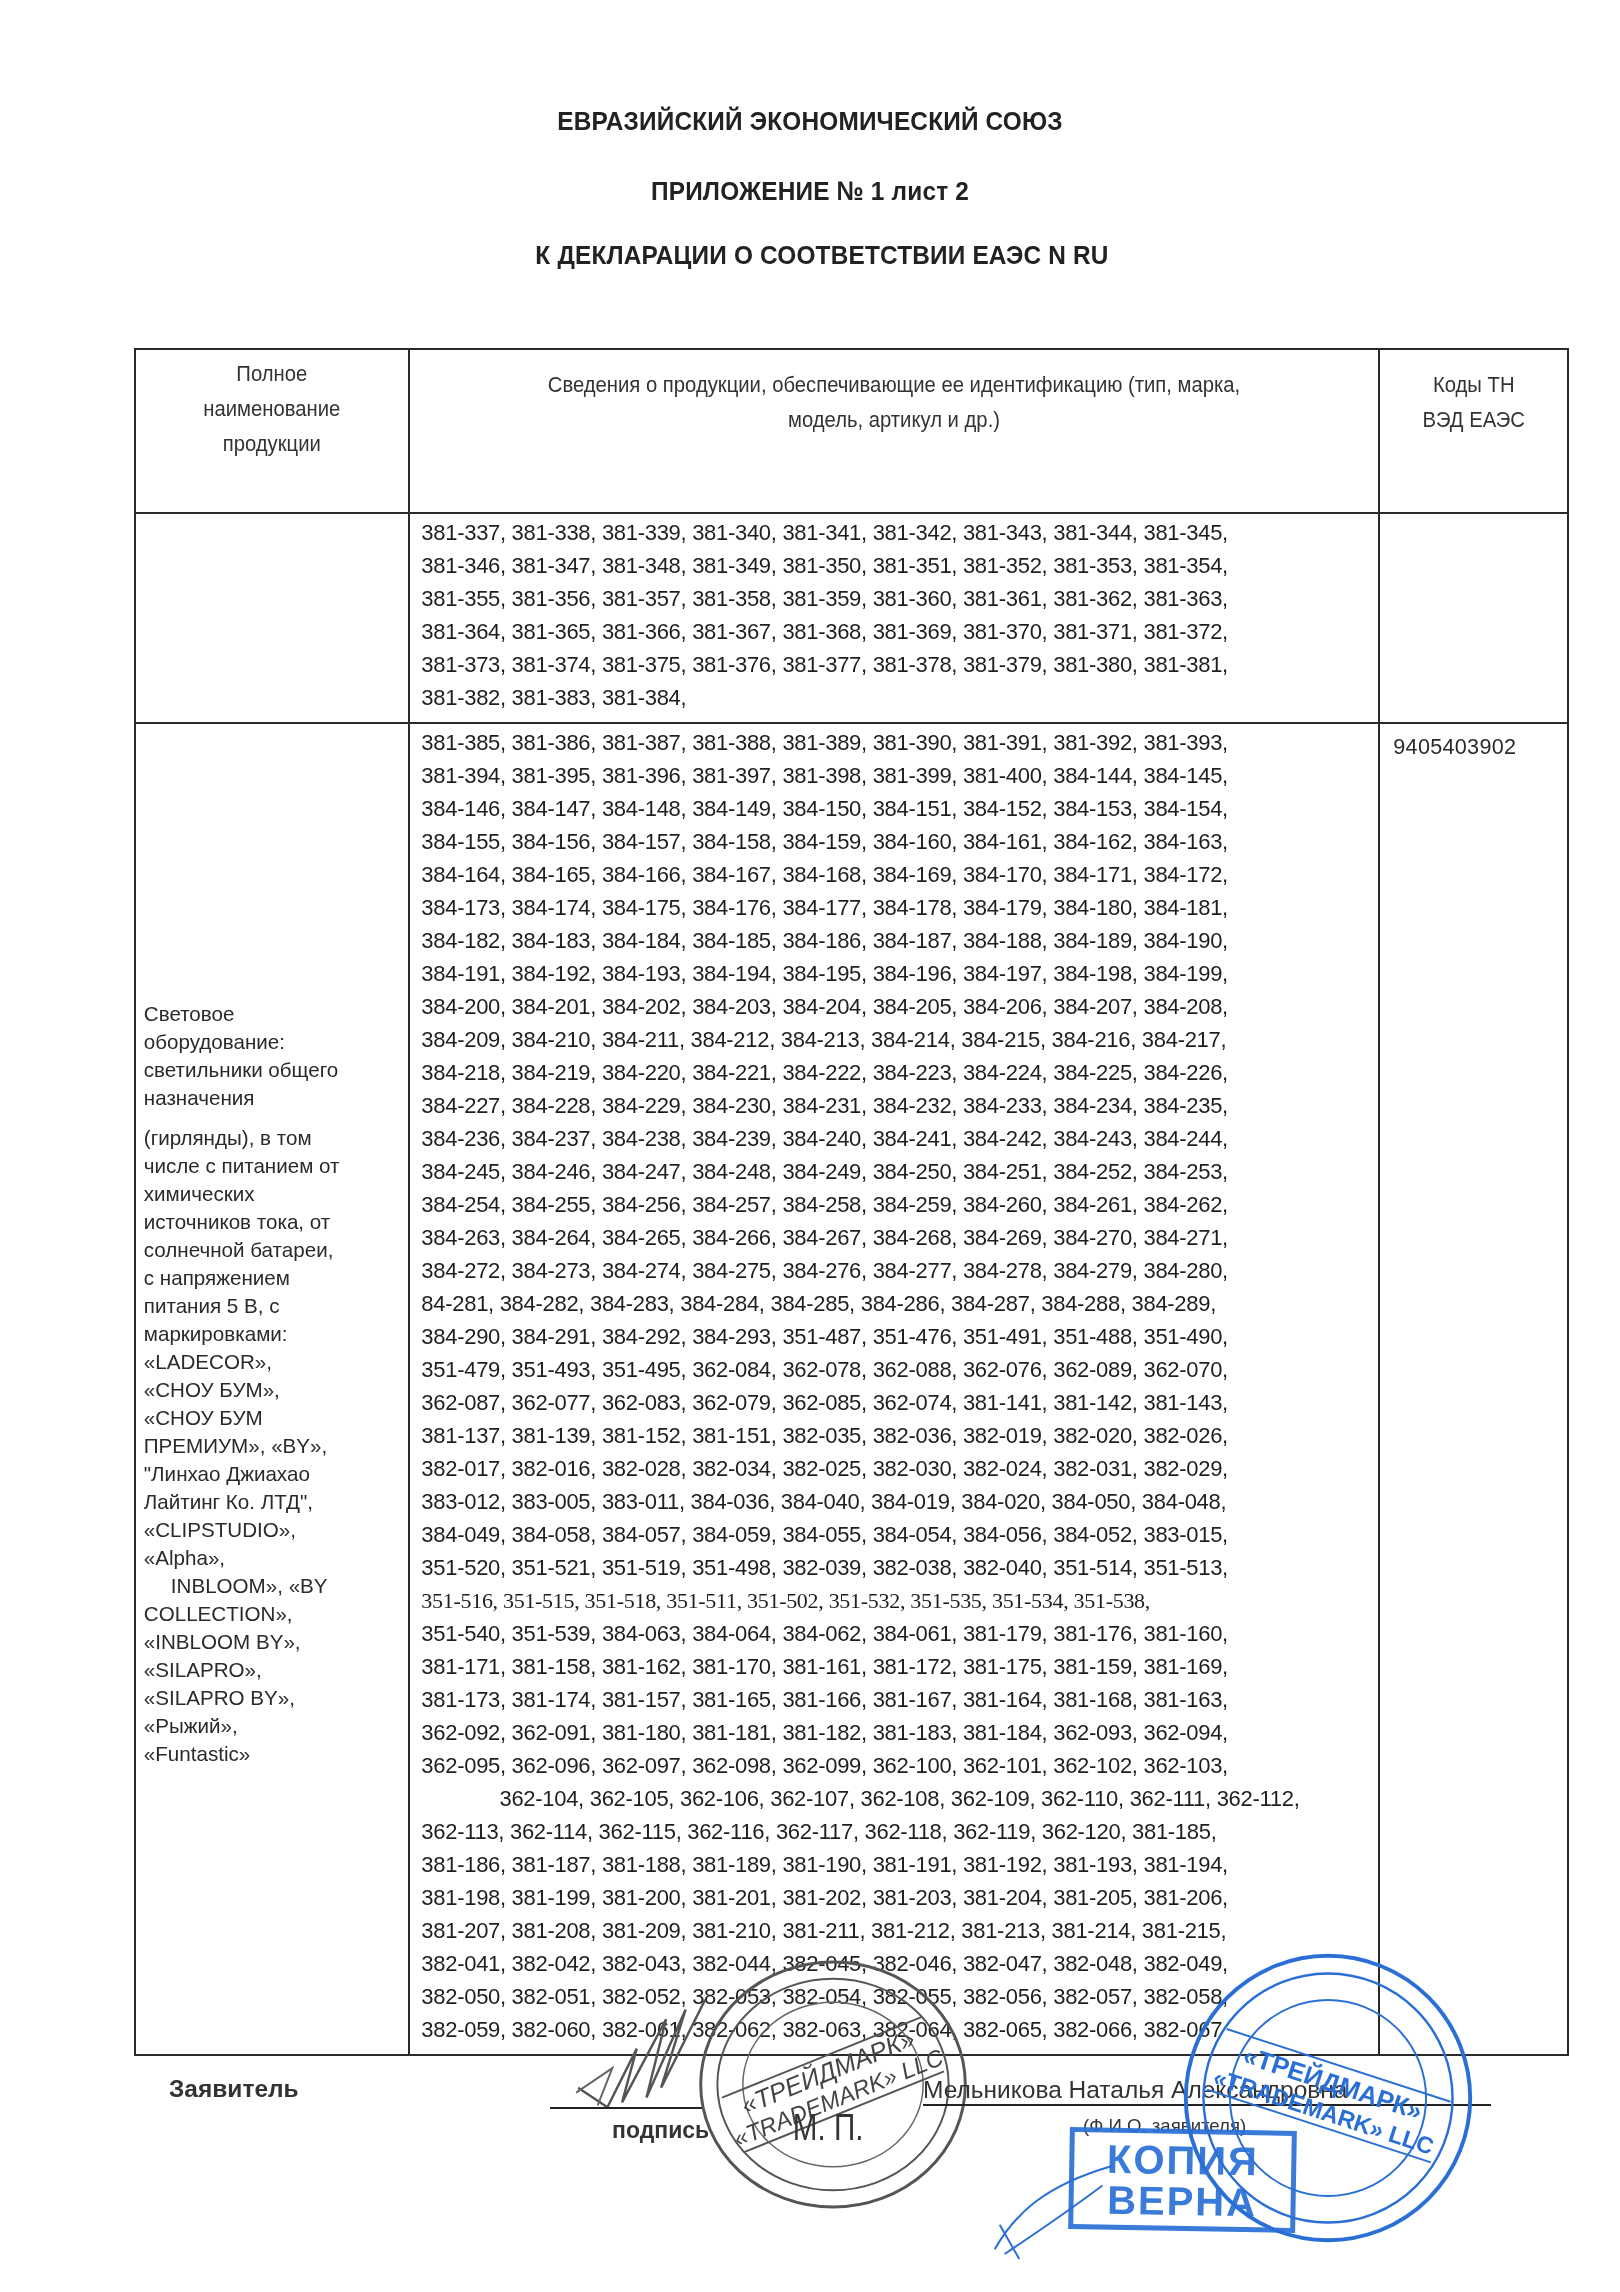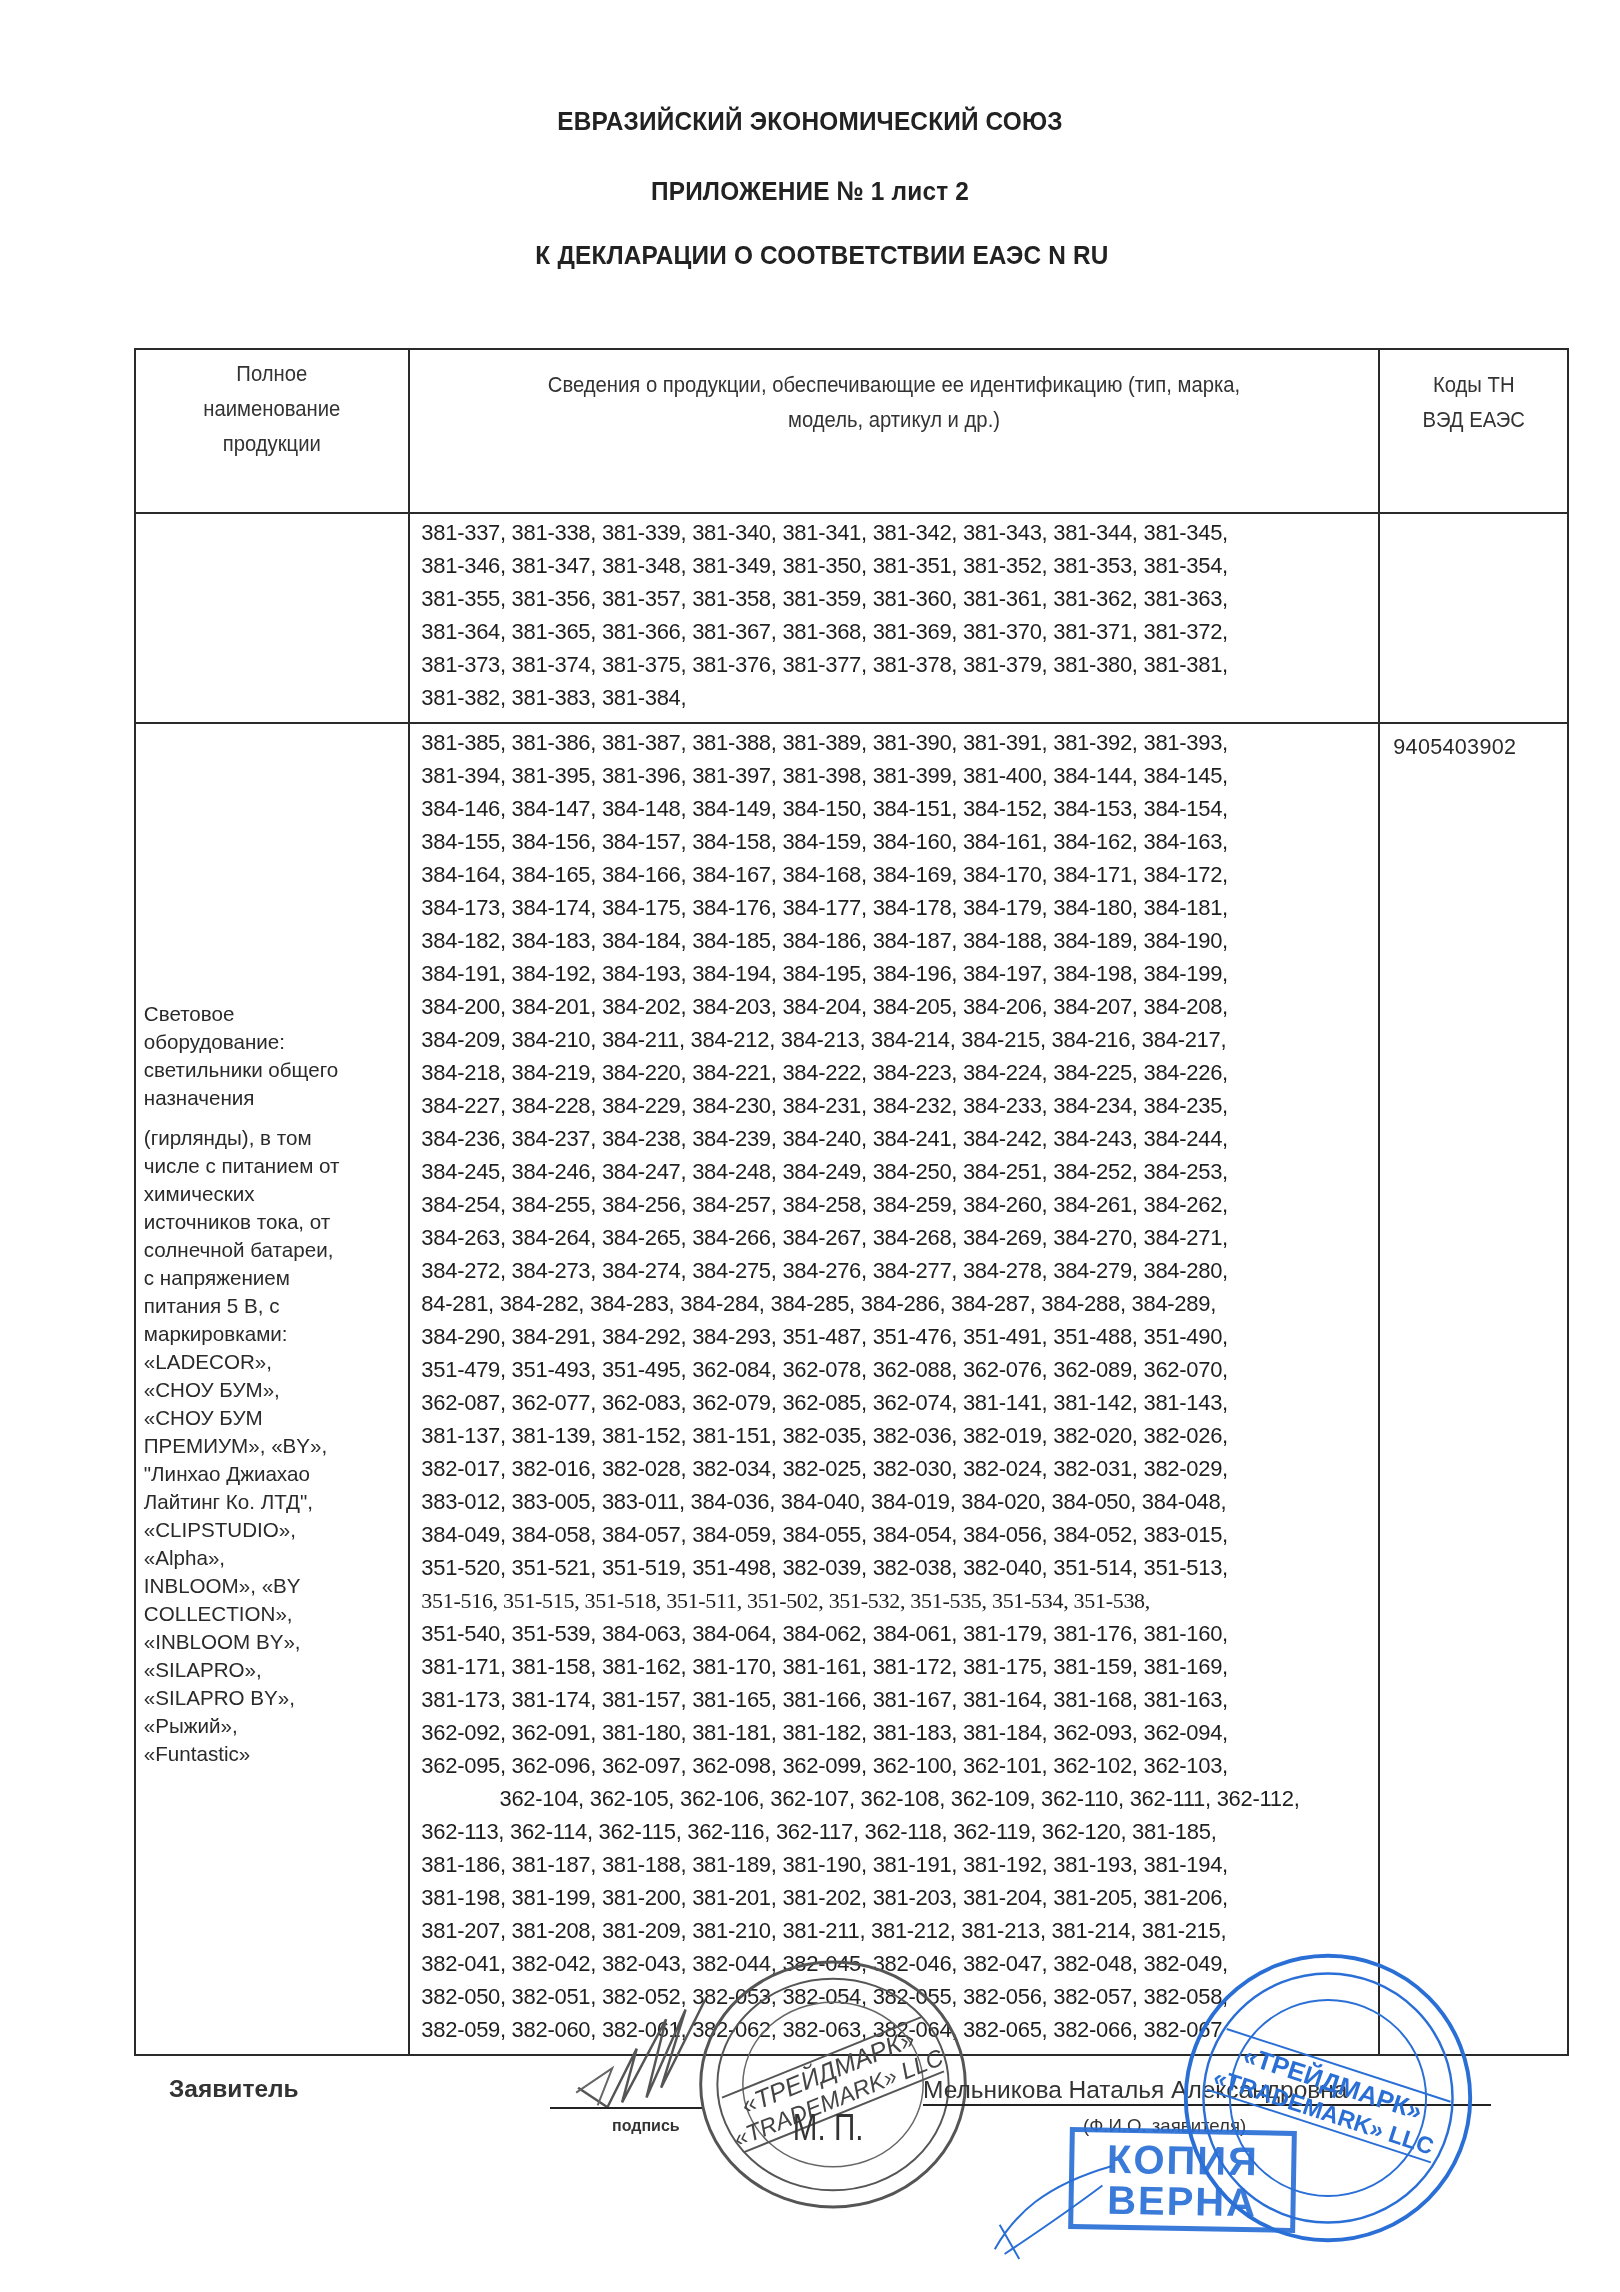--- a/index.html
+++ b/index.html
@@ -21,21 +21,21 @@
   .hdr-cell { display: block; padding-top: 5.9px; text-align: center; transform: scaleX(0.9); }
   .hdr-mid { padding-top: 16.7px; }
   .codes { font-size: 22px; line-height: 33px; padding: 2px 0 7.8px 11.8px; color: #1e1e1e;
            letter-spacing: -0.3px; word-spacing: 0px; }
   .codes span.line { display: block; white-space: nowrap; }
   .prodname { font-size: 20.6px; line-height: 28px; padding: 0 5.9px 0 7.8px; color: #2a2a2a; }
   .tncode { font-size: 21.6px; padding: 9.8px 0 0 13.7px; color: #2a2a2a; letter-spacing: 0.3px; }
 
   .applicant { position: absolute; left: 169px; top: 2075px; font-weight: bold; font-size: 24.5px; color: #333; }
   .sig-line-1 { position: absolute; left: 550px; top: 2107px; width: 152px; border-top: 2px solid #222; }
-  .sig-label { position: absolute; left: 612px; top: 2117px; font-size: 16px; font-weight: bold; color: #333; }
+  .sig-label { position: absolute; left: 612px; top: 2117px; font-size: 23px; font-weight: bold; color: #333; }
   .mp-label { position: absolute; left: 784px; top: 2107px; font-size: 37px; color: #333; transform: scaleX(0.8); }
   .name-line { position: absolute; left: 923px; top: 2104px; width: 568px; border-top: 2px solid #222; }
   .name { position: absolute; left: 923px; top: 2076px; font-size: 24.5px; color: #333; }
   .name-caption { position: absolute; left: 1083px; top: 2115px; font-size: 18.6px; color: #333; }
 
   .stamp-gray { position: absolute; left: 686px; top: 1952px; width: 294px; height: 265px; }
   .stamp-blue { position: absolute; left: 1171px; top: 1946px; width: 314px; height: 304px; }
   .signature { position: absolute; left: 568px; top: 1990px; width: 157px; height: 127px; }
   .copy-stamp { position: absolute; left: 1069px; top: 2129px; width: 227px; height: 102px;
                 border: 5.9px solid #2a6fd6; box-sizing: border-box; color: #2a6fd6;
@@ -118,21 +118,21 @@
             <span class="line" style="display: block;">питания 5 В, с</span>
             <span class="line" style="display: block;">маркировками:</span>
             <span class="line" style="display: block;">«LADECOR»,</span>
             <span class="line" style="display: block;">«СНОУ БУМ»,</span>
             <span class="line" style="display: block;">«СНОУ БУМ</span>
             <span class="line" style="display: block;">ПРЕМИУМ», «BY»,</span>
             <span class="line" style="display: block;">"Линхао Джиахао</span>
             <span class="line" style="display: block;">Лайтинг Ко. ЛТД",</span>
             <span class="line" style="display: block;">«CLIPSTUDIO»,</span>
             <span class="line" style="display: block;">«Alpha»,</span>
-            <span class="line" style="display: block;">INBLOOM», «BY</span>
+            <span class="line" style="display: block; margin-left: 27px;">INBLOOM», «BY</span>
             <span class="line" style="display: block;">COLLECTION»,</span>
             <span class="line" style="display: block;">«INBLOOM BY»,</span>
             <span class="line" style="display: block;">«SILAPRO»,</span>
             <span class="line" style="display: block;">«SILAPRO BY»,</span>
             <span class="line" style="display: block;">«Рыжий»,</span>
             <span class="line" style="display: block;">«Funtastic»</span>
           </div>
     </td>
     <td>
       <div class="codes" id="codes-r1">

